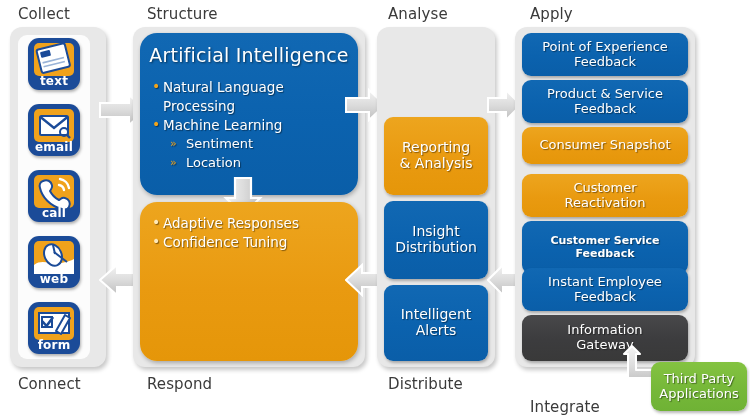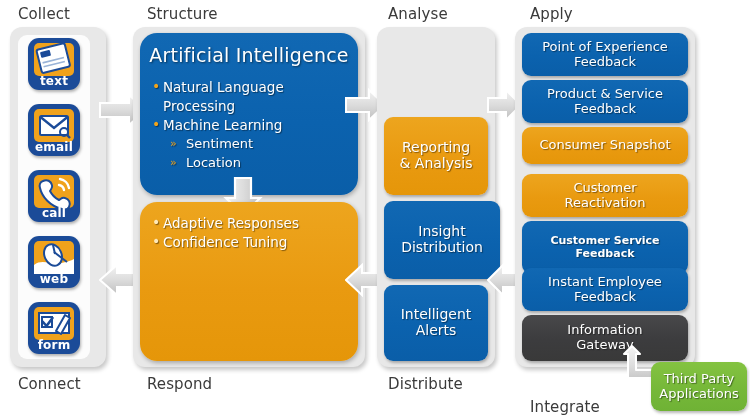--- a/index.html
+++ b/index.html
@@ -291,21 +291,21 @@
         </defs>
       <path d="M40 10 L17 10 L17 2 L1 17 L17 32 L17 24 L40 24 Z" fill="url(#gL2)" stroke="#ffffff" stroke-width="2"></path>
     </svg>
   </div>
 
   <div class="panel" style="left:377px; top:27px; width:118px; height:340px;"></div>
 
   <div class="card orange" style="left:384px; top:117px; width:104px; height:78px; font-size:14px;">
     <span>Reporting<br>&amp; Analysis</span>
   </div>
-  <div class="card blue" style="left:384px; top:201px; width:116px; height:78px; font-size:14px;align-items:center;">
+  <div class="card blue" style="left:384px; top:201px; width:104px; height:78px; font-size:14px;align-items:center;">
     <span>Insight<br>Distribution</span>
   </div>
   <div class="card blue" style="left:384px; top:285px; width:104px; height:76px; font-size:14px;">
     <span>Intelligent<br>Alerts</span>
   </div>
 
   <div class="arrow" style="left:487px; top:88px;">
     <svg width="36" height="34" viewBox="0 0 36 34">
       <defs>
           <linearGradient id="gR3" x1="0" y1="0" x2="0" y2="1">

